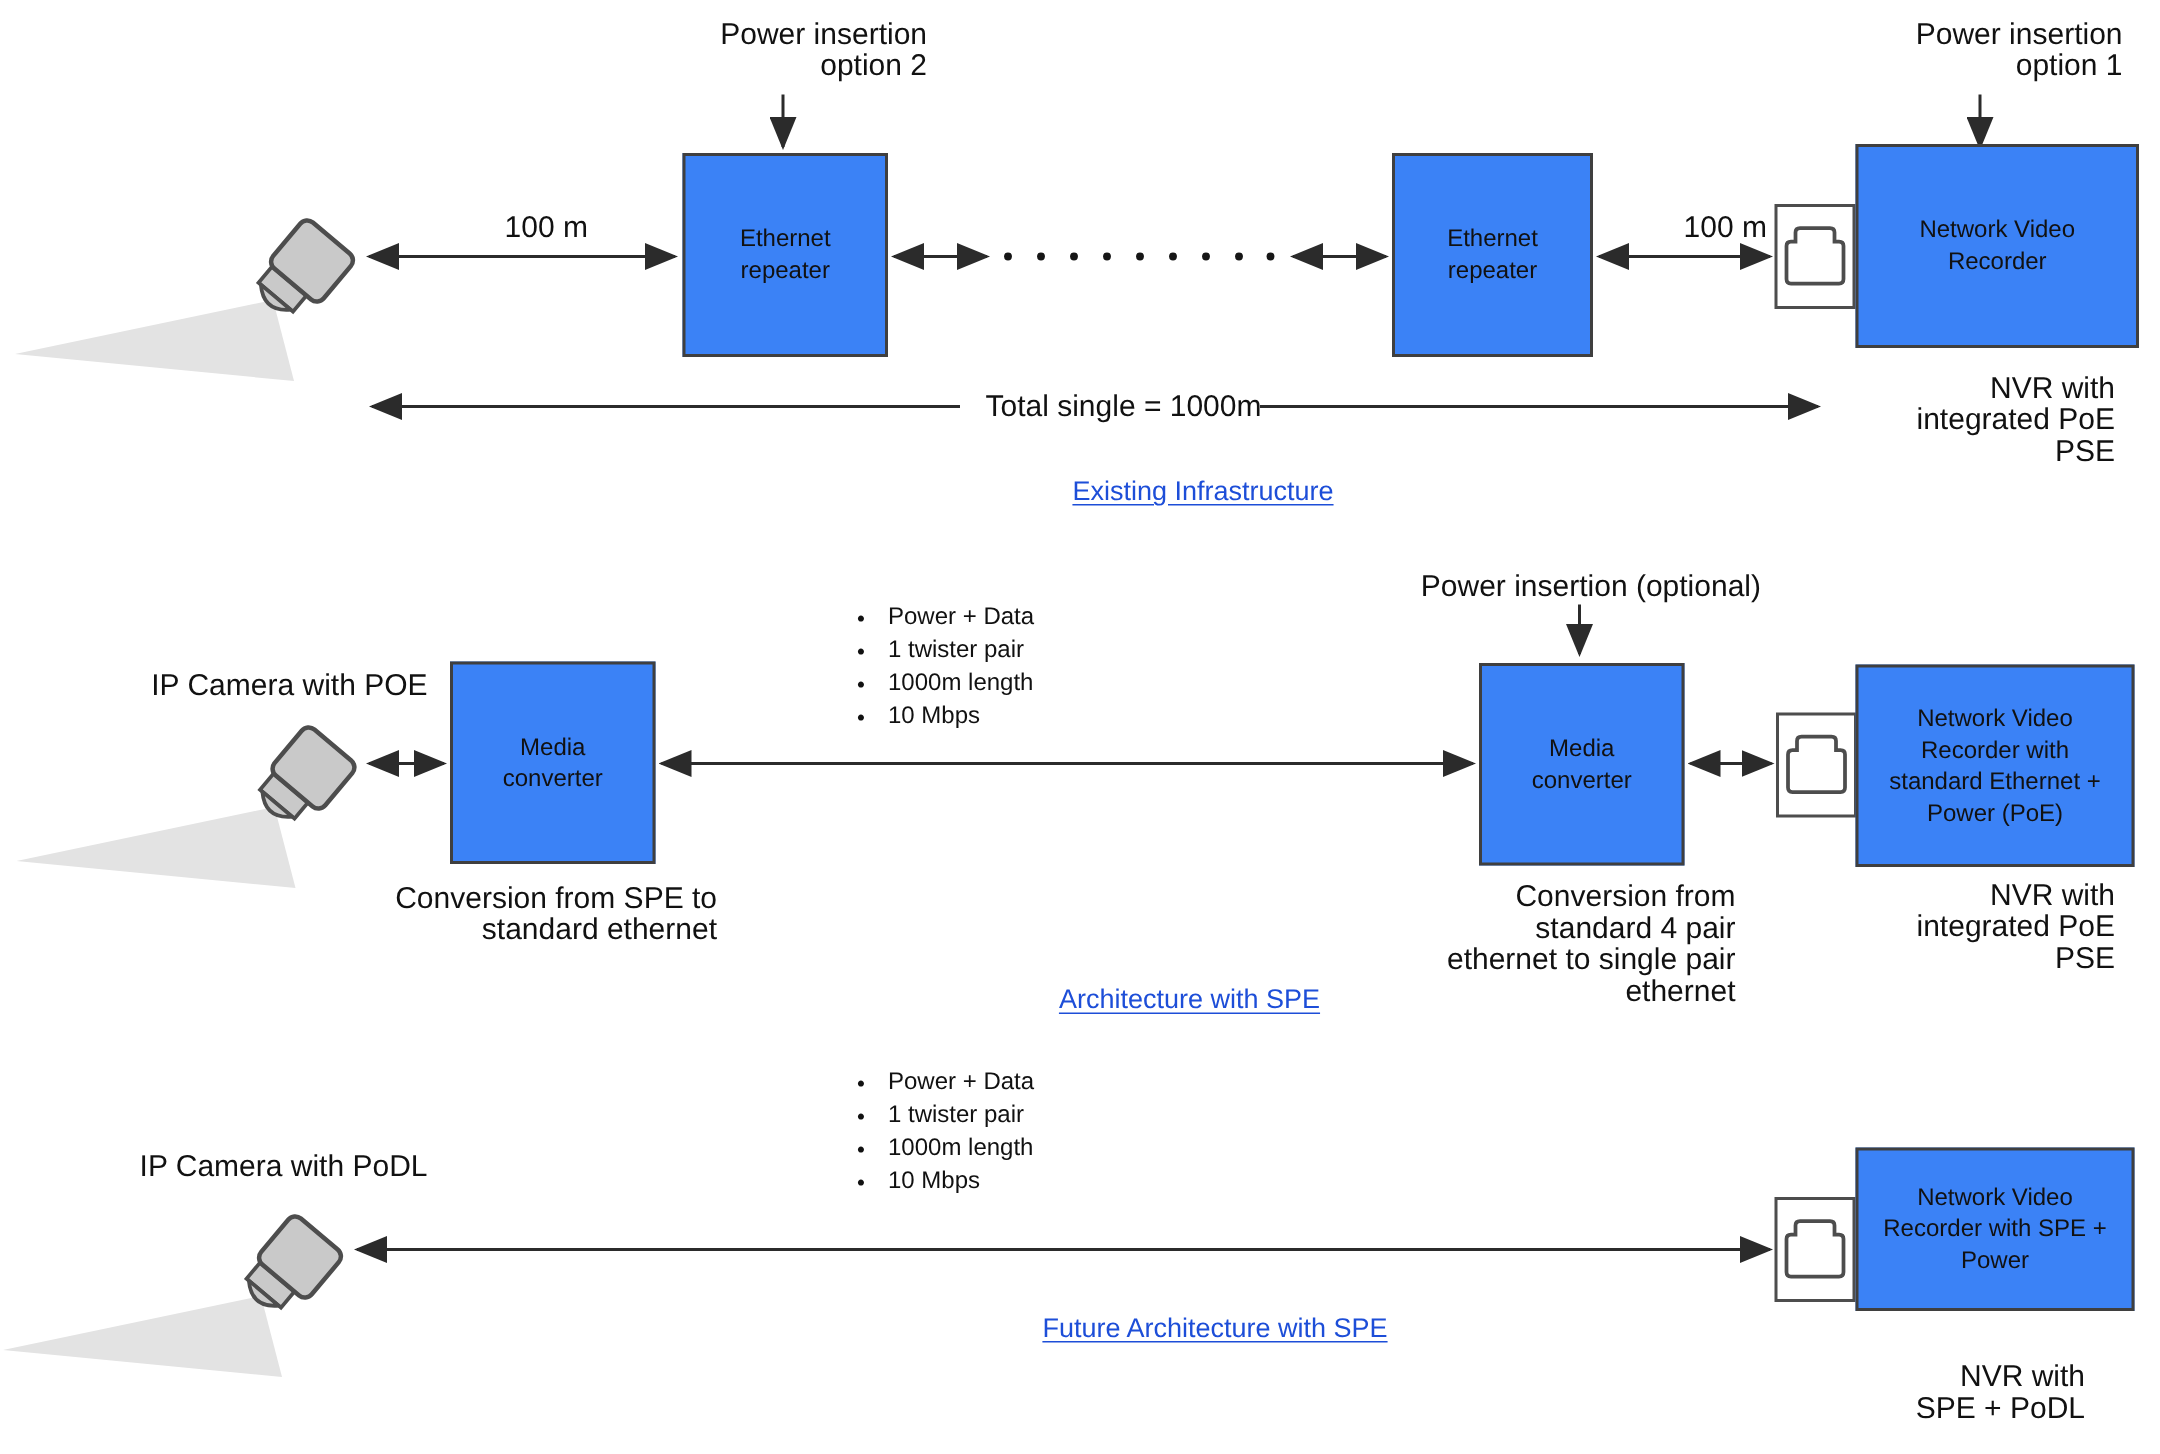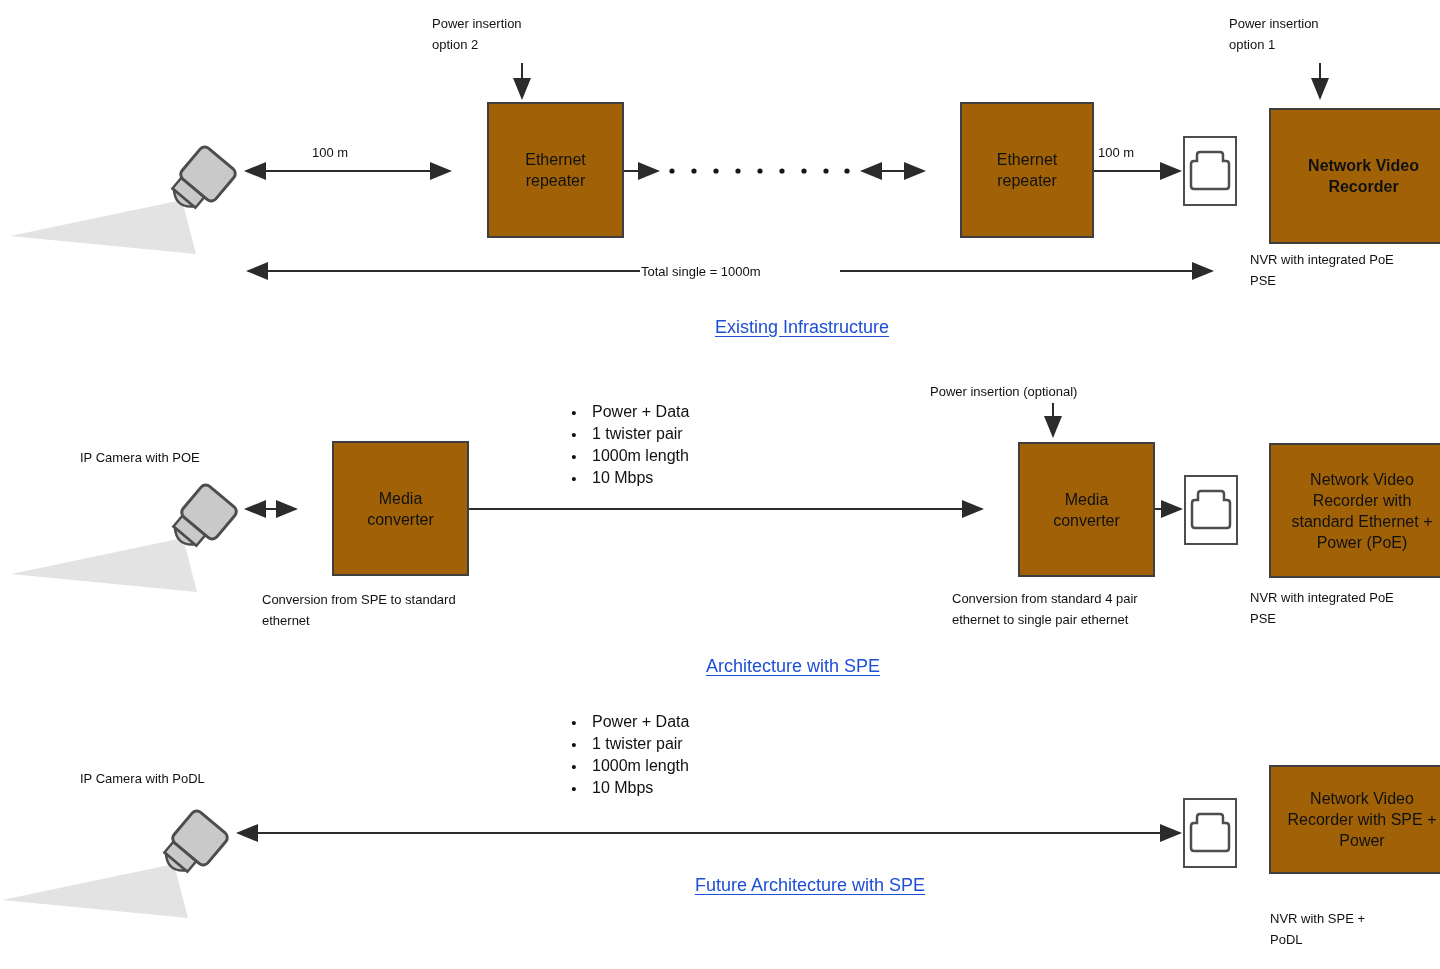--- a/index.html
+++ b/index.html
@@ -1,25 +1,25 @@
 <!DOCTYPE html>
 <html><head>
 <meta charset="utf-8">
 <style>
   html,body{margin:0;padding:0;background:#fff;}
   #stage{
     position:relative;width:1440px;height:969px;background:#fff;
     font-family:"Liberation Sans", sans-serif;color:#111;overflow:hidden;
   }
   svg.overlay{position:absolute;left:0;top:0;}
-  .lbl{position:absolute;text-align:left;font-size:13px;line-height:21px;color:#111;}
+  .lbl{position:absolute;text-align:right;font-size:20px;line-height:21px;color:#111;}
   .box{
-    position:absolute;box-sizing:border-box;background:#a16207;
+    position:absolute;box-sizing:border-box;background:#3b82f6;
     border:2px solid #3f3f3f;display:flex;align-items:center;justify-content:center;
-    text-align:center;font-size:16px;line-height:21px;color:#111;margin-left:32px;
+    text-align:center;font-size:16px;line-height:21px;color:#111;
   }
   .box .inner{display:block;}
   .title{position:absolute;text-align:center;font-size:18px;line-height:22px;color:#1d4ed8;
     text-decoration:underline;text-underline-offset:3px;}
   .blist{position:absolute;font-size:16px;}
   .brow{display:flex;height:22px;align-items:center;}
   .bdot{width:36px;text-align:center;font-size:15px;}
   .btxt{text-align:left;}
 </style>
 </head>
@@ -95,21 +95,21 @@
 
   <div class="lbl" style="left:312px;top:142px;width:80px;">100 m</div>
   <div class="lbl" style="left:1098px;top:142px;width:80px;">100 m</div>
 
   <div class="box" style="left:455px;top:102px;width:137px;height:136px;">
     <span class="inner" style="width:90px;">Ethernet repeater</span>
   </div>
   <div class="box" style="left:928px;top:102px;width:134px;height:136px;">
     <span class="inner" style="width:90px;">Ethernet repeater</span>
   </div>
-  <div class="box" style="left:1237px;top:108px;width:189px;height:136px;font-weight:bold;">
+  <div class="box" style="left:1237px;top:96px;width:189px;height:136px;">
     <span class="inner" style="width:150px;">Network Video Recorder</span>
   </div>
   <div class="lbl" style="left:1250px;top:249px;width:160px;">NVR with integrated PoE PSE</div>
 
   <div class="lbl" style="left:641px;top:261px;width:200px;">Total single = 1000m</div>
 
   <div class="title" style="left:652px;top:316px;width:300px;">Existing Infrastructure</div>
 
   <div class="lbl" style="left:80px;top:447px;width:205px;">IP Camera with POE</div>
 

